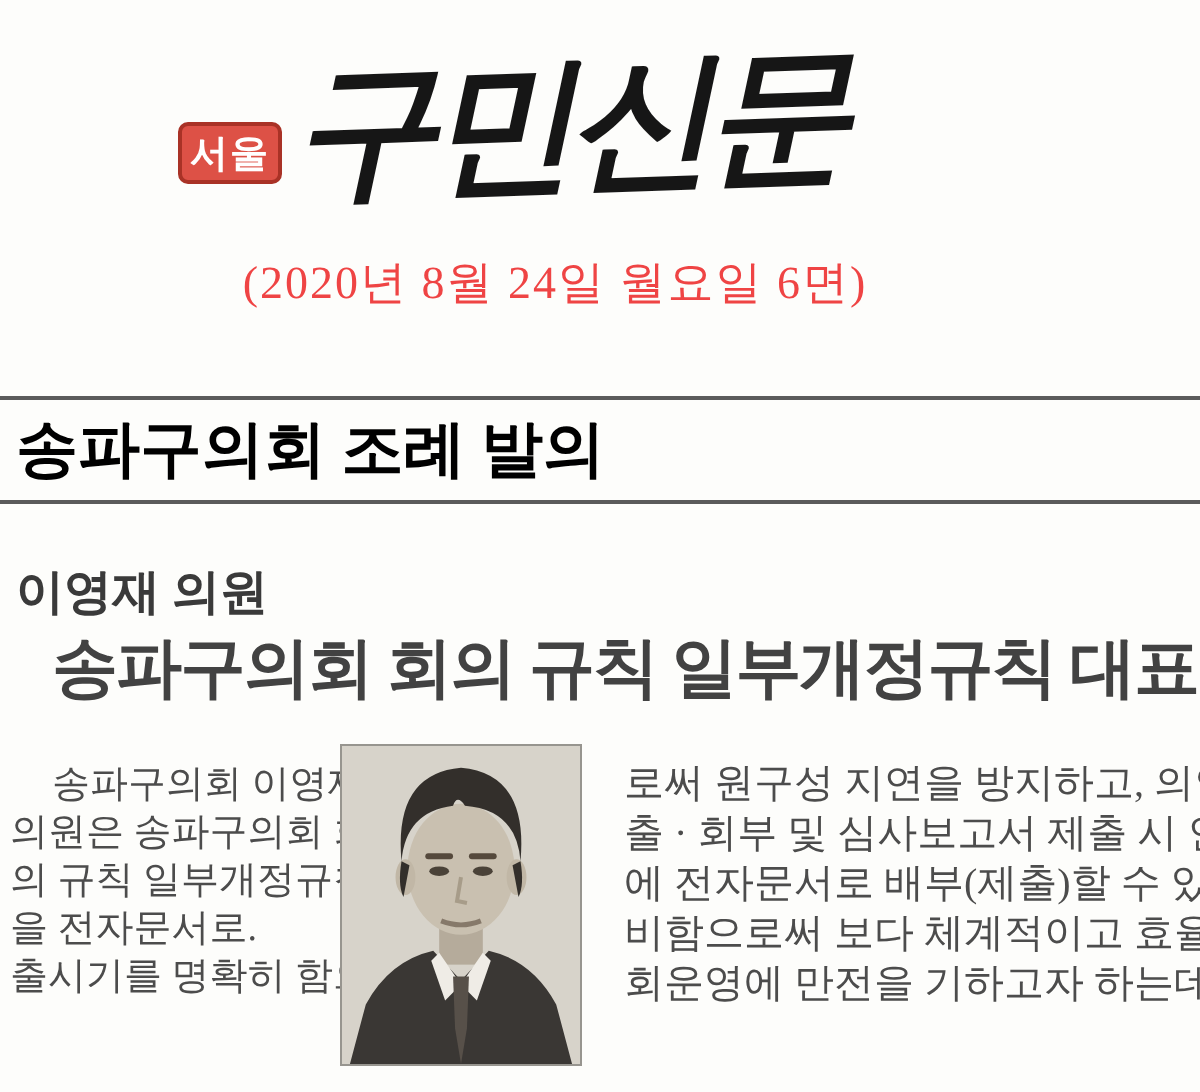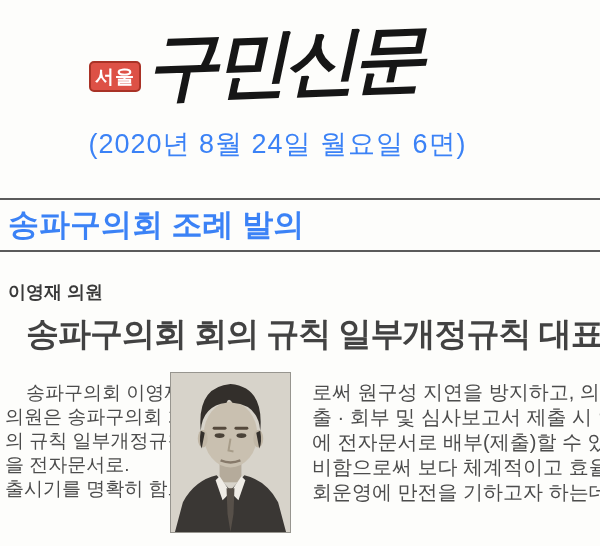--- a/index.html
+++ b/index.html
@@ -1,21 +1,21 @@
 <!DOCTYPE html>
 <html><head>
 <meta charset="utf-8">
 <style>
   * { margin:0; padding:0; box-sizing:border-box; }
   html,body { background:#ffffff; }
   .page {
     position:relative;
     width:600px; height:546px;
     background:#fdfdfb;
-    font-family:Liberation Sans, sans-serif;
+    font-family:Liberation Serif, serif;
     color:#3c3c3c;
     overflow:hidden;
   }
   
   .region-badge {
     position:absolute; left:89px; top:61px;
     width:52px; height:31px;
     background:#dd5146;
     border:2px solid #a93226;
     border-radius:5px;
@@ -30,38 +30,38 @@
     font-weight:bold; font-style:italic;
     letter-spacing:-5px;
     color:#161616;
     transform:rotate(-2deg);
     white-space:nowrap;
   }
   .date-line {
     position:absolute; left:55px; top:126px;
     width:445px;
     text-align:center;
-    font-size:27px; letter-spacing:1px;
-    color:#3b82f6;
+    font-size:23px; letter-spacing:1px;
+    color:#ef4444;
     white-space:nowrap;
   }
   
   .rule { position:absolute; left:0; width:600px; height:2px; background:#5b5b5b; }
   .rule-top    { top:198px; }
   .rule-bottom { top:250px; }
   .section-title {
     position:absolute; left:8px; top:204px;
     font-size:31px; font-weight:bold;
-    color:#3b82f6; letter-spacing:0px;
+    color:#000000; letter-spacing:0px;
     white-space:nowrap;
   }
   
   .kicker {
     position:absolute; left:8px; top:280px;
-    font-size:18px; font-weight:bold;
+    font-size:24px; font-weight:bold;
     color:#3a3a3a; white-space:nowrap;
   }
   .headline {
     position:absolute; left:26px; top:312px;
     font-size:33px; font-weight:bold;
     letter-spacing:-1px;
     color:#424242; white-space:nowrap;
   }
   
   .col {

